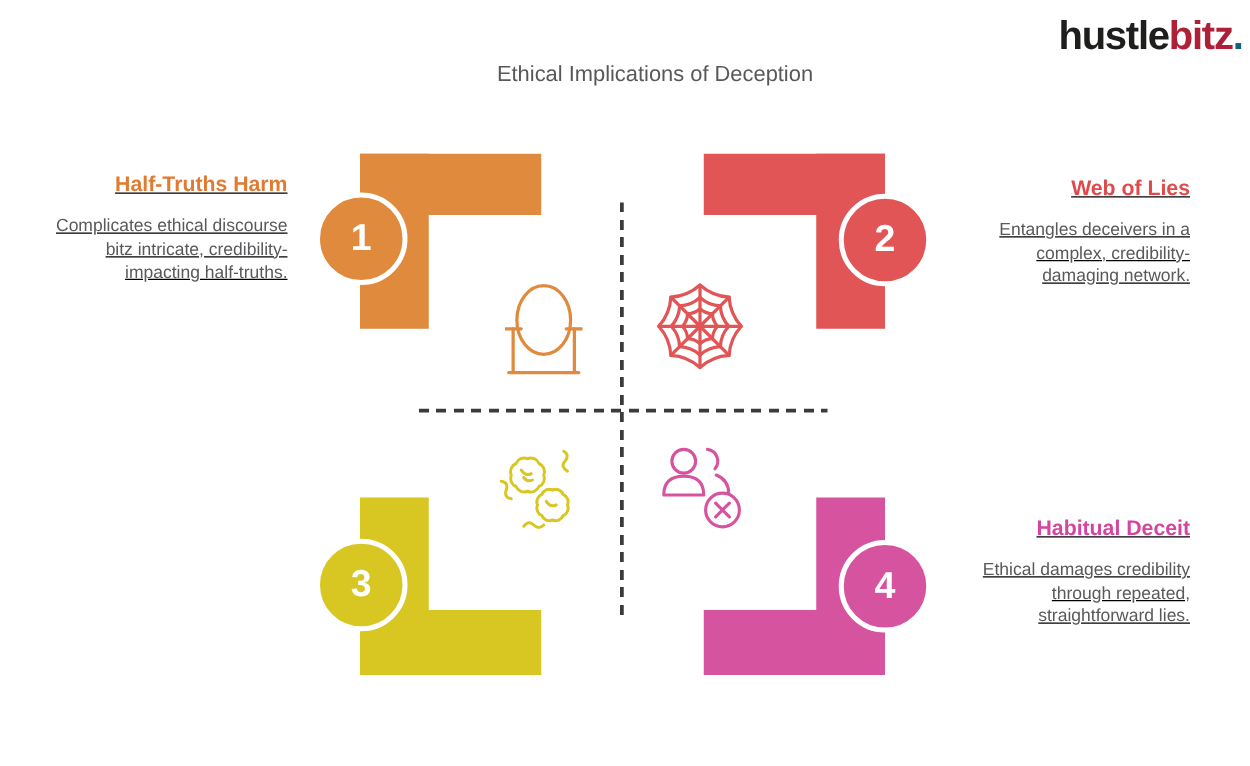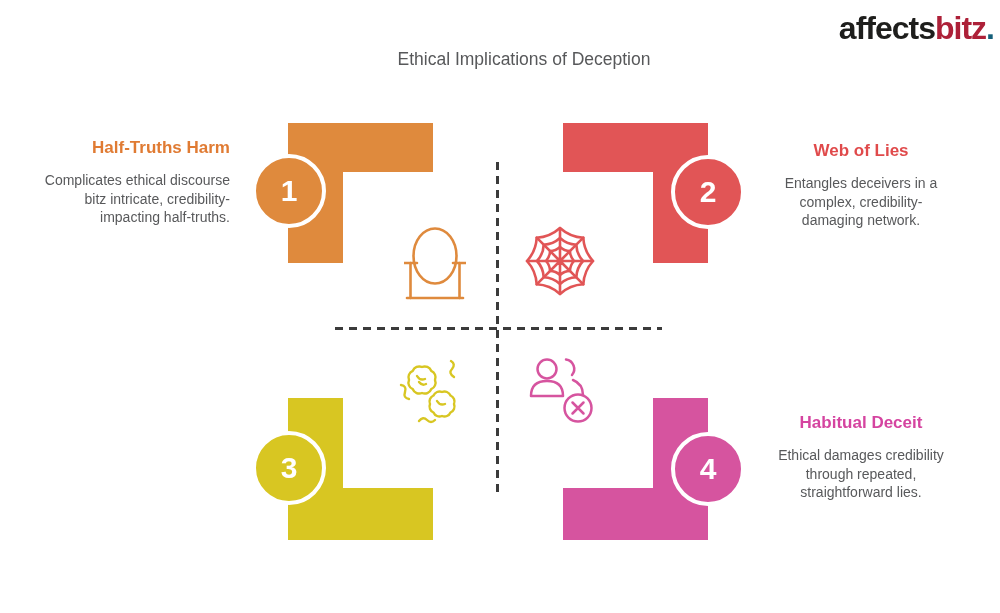--- a/index.html
+++ b/index.html
@@ -5,23 +5,23 @@
   html,body{margin:0;padding:0;background:#fff;}
   .canvas{
     position:relative;width:1000px;height:613px;background:#ffffff;overflow:hidden;
     font-family:"Liberation Sans", sans-serif;
   }
   
   .logo{position:absolute;top:10px;right:6px;font-size:32px;font-weight:bold;letter-spacing:-1px;white-space:nowrap;}
   
   .title{position:absolute;top:49px;left:0;width:1000px;text-align:center;font-size:17.5px;color:#57585a;padding-left:24px;}
   
-  .txt{position:absolute;}
+  .txt{position:absolute;text-decoration:underline;}
   .txt.right{text-align:right;}
-  .txt.left{text-align:center;}
+  .txt.left{text-align:right;}
   .heading{font-size:17px;font-weight:bold;margin:0 0 13px 0;}
   .body-copy{font-size:14px;line-height:18.5px;color:#58595b;margin:0;}
   
   .bar{position:absolute;}
   
   .num-circle{
     position:absolute;width:66px;height:66px;border:4px solid #ffffff;border-radius:50%;
     display:flex;align-items:center;justify-content:center;
     color:#ffffff;font-size:30px;font-weight:bold;
   }
@@ -34,21 +34,21 @@
   .icon{position:absolute;}
   .icon svg{display:block;}
   .icon path,.icon ellipse,.icon circle{fill:none;stroke:currentColor;stroke-linecap:round;stroke-linejoin:round;}
 </style>
 </head>
 <body>
 
 <div class="canvas">
 
   <div class="logo">
-    <span style="color: rgb(30, 30, 28);">affects</span><span style="color: rgb(173, 32, 56);">bitz</span><span style="color: rgb(21, 96, 122);">.</span>
+    <span style="color: rgb(30, 30, 28);">hustle</span><span style="color: rgb(173, 32, 56);">bitz</span><span style="color: rgb(21, 96, 122);">.</span>
   </div>
 
   <div class="title">Ethical Implications of Deception</div>
 
   <div class="vline"></div>
   <div class="hline"></div>
 
   <div class="txt right" style="left:38px;top:138px;width:192px;">
     <p class="heading" style="color: rgb(224, 123, 51);">Half-Truths Harm</p>
     <p class="body-copy">Complicates ethical discourse bitz intricate, credibility-impacting half-truths.</p>

